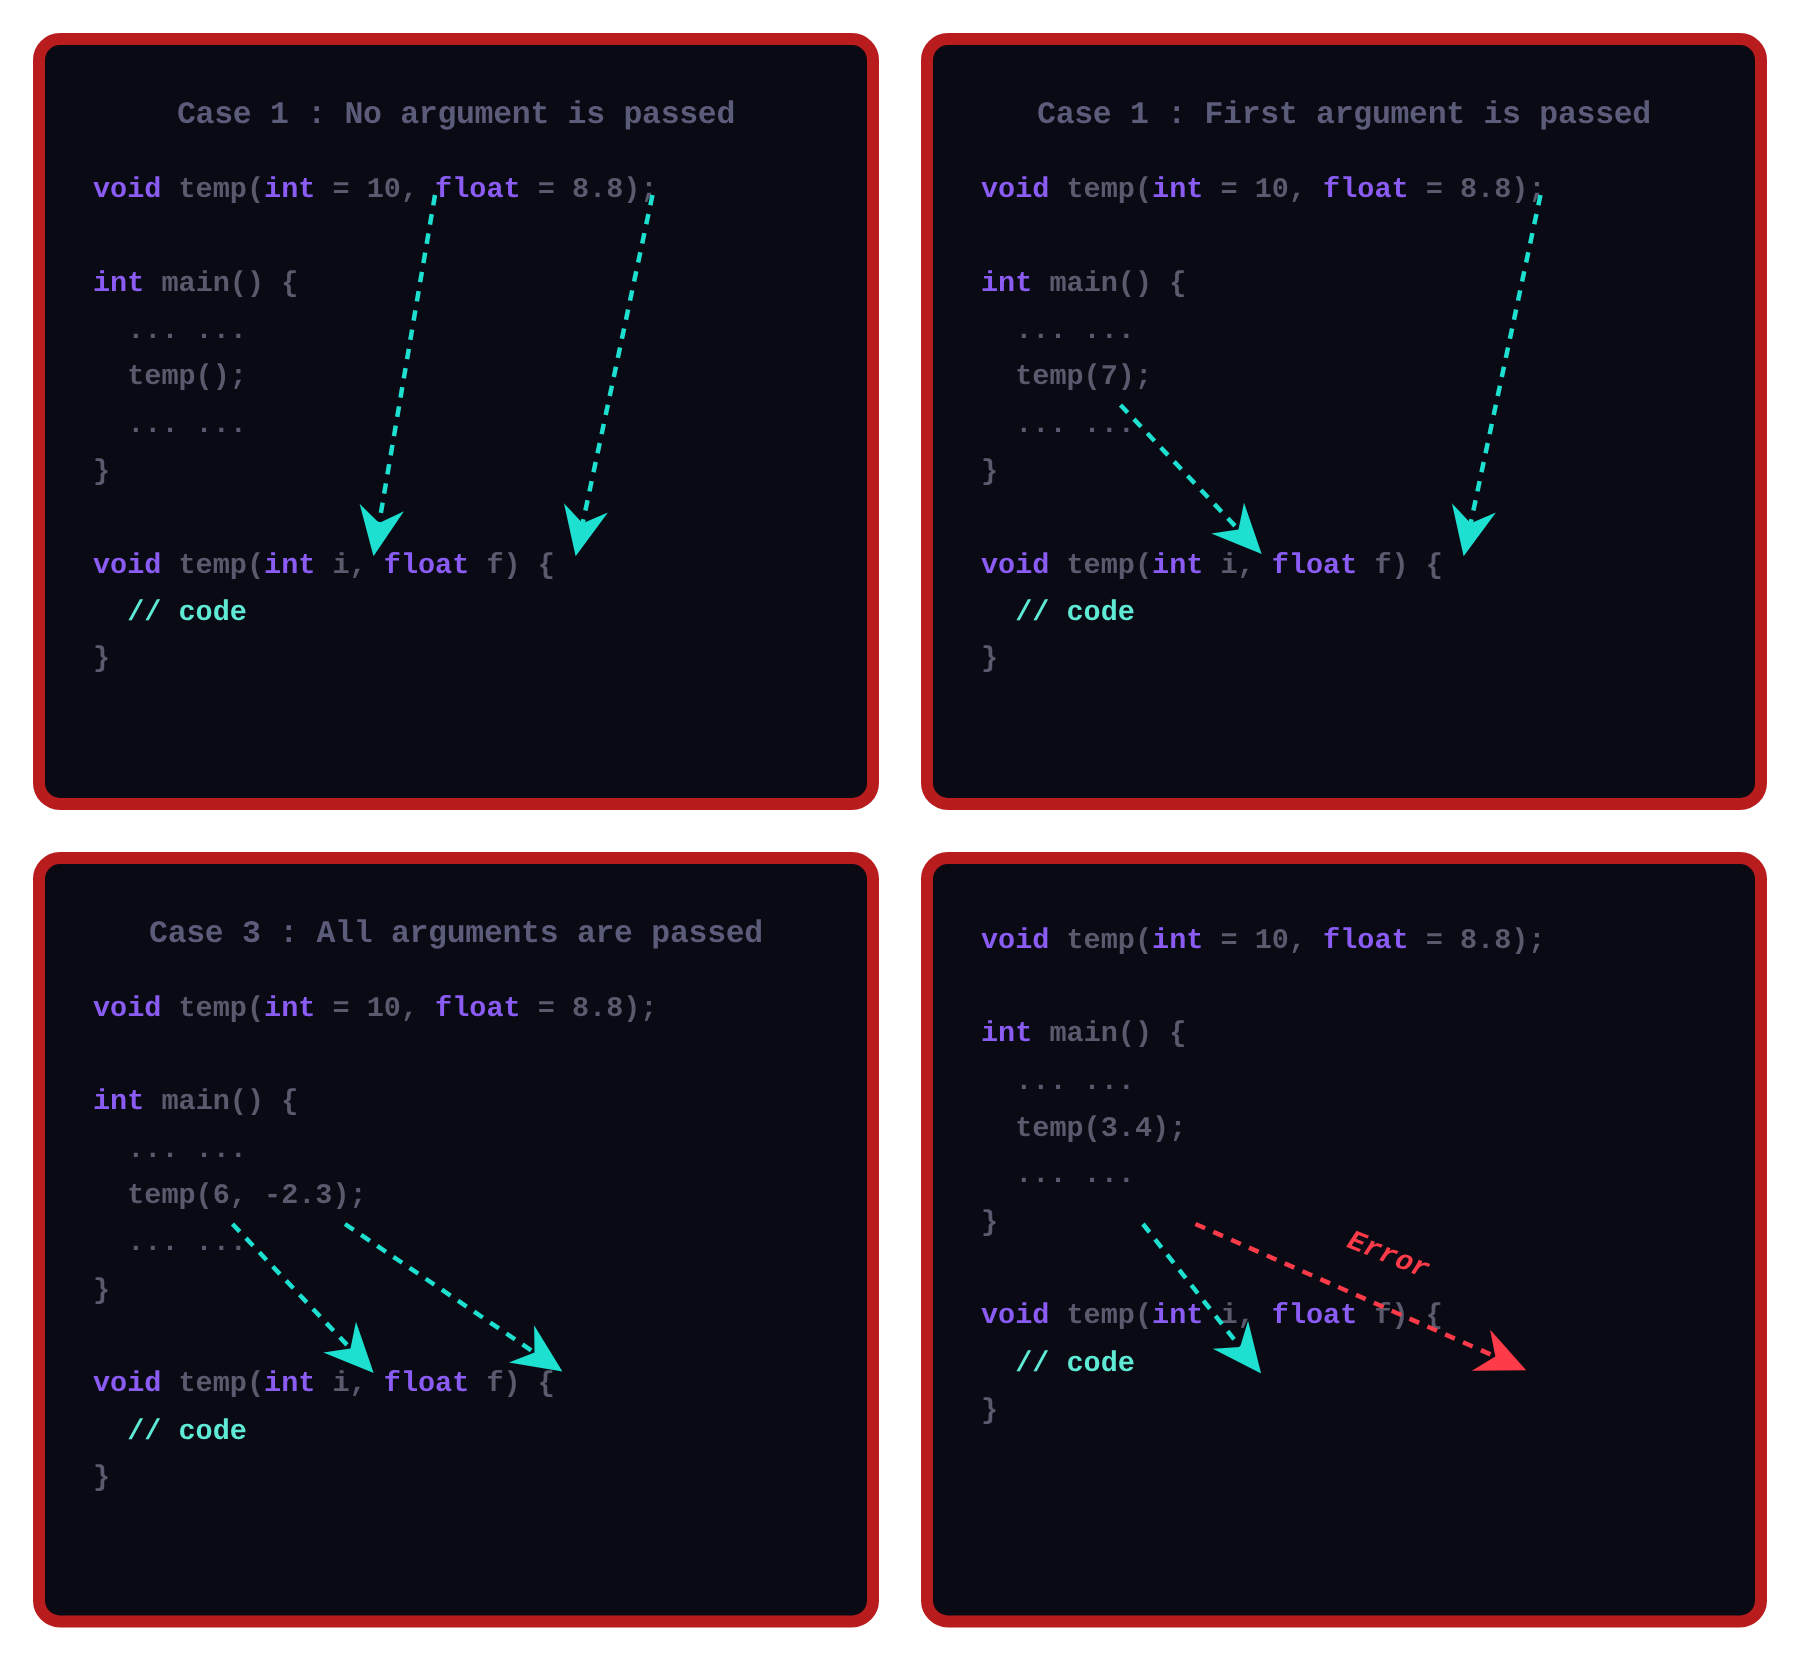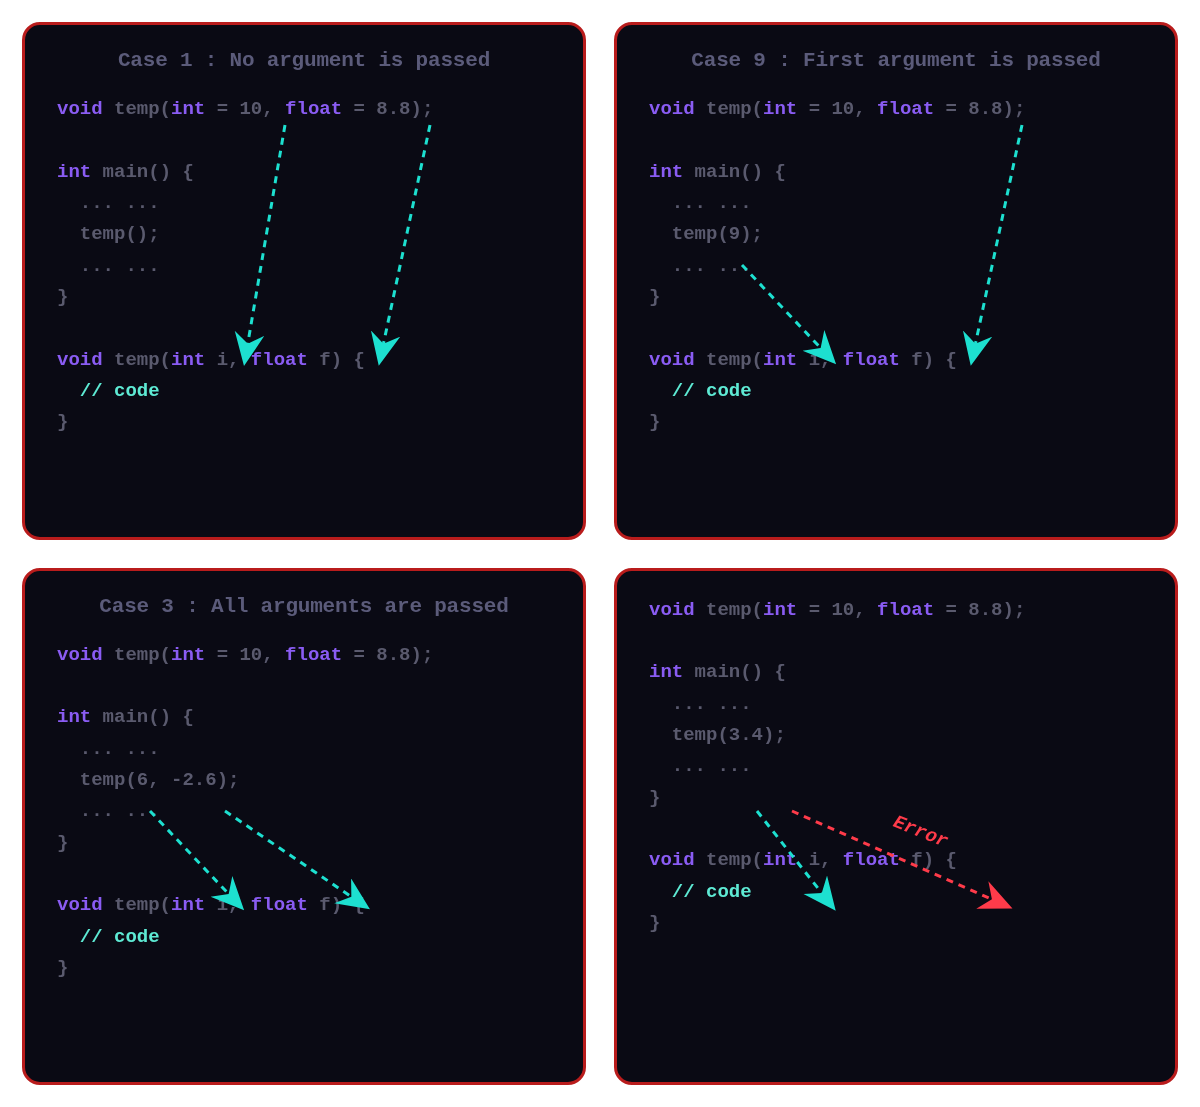--- a/index.html
+++ b/index.html
@@ -13,23 +13,23 @@
     .grid {
       display: grid;
       grid-template-columns: 1fr 1fr;
       grid-template-rows: 1fr 1fr;
       gap: 28px;
       width: 100%;
       height: 100%;
     }
     .panel {
       background: #0a0a14;
-      border: 3px solid #b91c1c;
+      border: 8px solid #b91c1c;
       border-radius: 18px;
-      padding: 24px 32px;
+      padding: 36px 32px;
       position: relative;
       overflow: hidden;
     }
     .title {
       color: #5b5b7a;
       font-size: 21px;
       font-weight: 800;
       text-align: center;
       margin-bottom: 22px;
       letter-spacing: -0.2px;
@@ -81,26 +81,26 @@
         <marker id="arr-cyan-1" markerWidth="12" markerHeight="12" refX="9" refY="5" orient="auto">
           <path d="M0,0 L11,5 L0,10 L3.5,5 Z" fill="#1de0d0"></path>
         </marker>
       </defs>
       <line x1="260" y1="100" x2="220" y2="335" stroke="#1de0d0" stroke-width="3" stroke-dasharray="7 6" marker-end="url(#arr-cyan-1)"></line>
       <line x1="405" y1="100" x2="355" y2="335" stroke="#1de0d0" stroke-width="3" stroke-dasharray="7 6" marker-end="url(#arr-cyan-1)"></line>
     </svg>
   </div>
 
   <div class="panel">
-    <div class="title">Case 9 : First argument is passed</div>
+    <div class="title">Case 1 : First argument is passed</div>
 <pre><span class="kw">void</span><span> temp(</span><span class="kw">int</span><span> = 10, </span><span class="kw">float</span><span> = 8.8);</span>
 
 <span class="kw">int</span><span> main() {</span>
 <span>  ... ...</span>
-<span>  temp(9);</span>
+<span>  temp(7);</span>
 <span>  ... ...</span>
 <span>}</span>
 
 <span class="kw">void</span><span> temp(</span><span class="kw">int</span><span> i, </span><span class="kw">float</span><span> f) {</span>
 <span class="com">  // code</span>
 <span>}</span></pre>
     <svg class="svg-layer">
       <defs>
         <marker id="arr-cyan-2" markerWidth="12" markerHeight="12" refX="9" refY="5" orient="auto">
           <path d="M0,0 L11,5 L0,10 L3.5,5 Z" fill="#1de0d0"></path>
@@ -110,21 +110,21 @@
       <line x1="405" y1="100" x2="355" y2="335" stroke="#1de0d0" stroke-width="3" stroke-dasharray="7 6" marker-end="url(#arr-cyan-2)"></line>
     </svg>
   </div>
 
   <div class="panel">
     <div class="title">Case 3 : All arguments are passed</div>
 <pre><span class="kw">void</span><span> temp(</span><span class="kw">int</span><span> = 10, </span><span class="kw">float</span><span> = 8.8);</span>
 
 <span class="kw">int</span><span> main() {</span>
 <span>  ... ...</span>
-<span>  temp(6, -2.6);</span>
+<span>  temp(6, -2.3);</span>
 <span>  ... ...</span>
 <span>}</span>
 
 <span class="kw">void</span><span> temp(</span><span class="kw">int</span><span> i, </span><span class="kw">float</span><span> f) {</span>
 <span class="com">  // code</span>
 <span>}</span></pre>
     <svg class="svg-layer">
       <defs>
         <marker id="arr-cyan-3" markerWidth="12" markerHeight="12" refX="9" refY="5" orient="auto">
           <path d="M0,0 L11,5 L0,10 L3.5,5 Z" fill="#1de0d0"></path>

